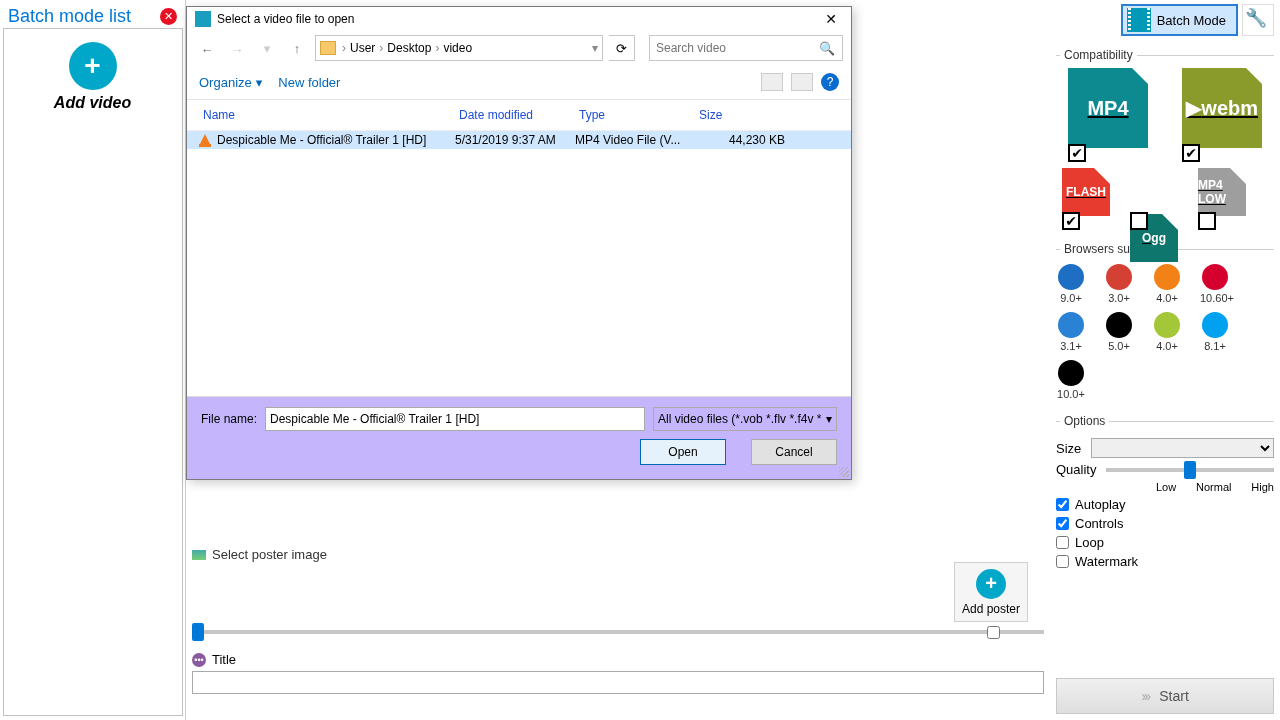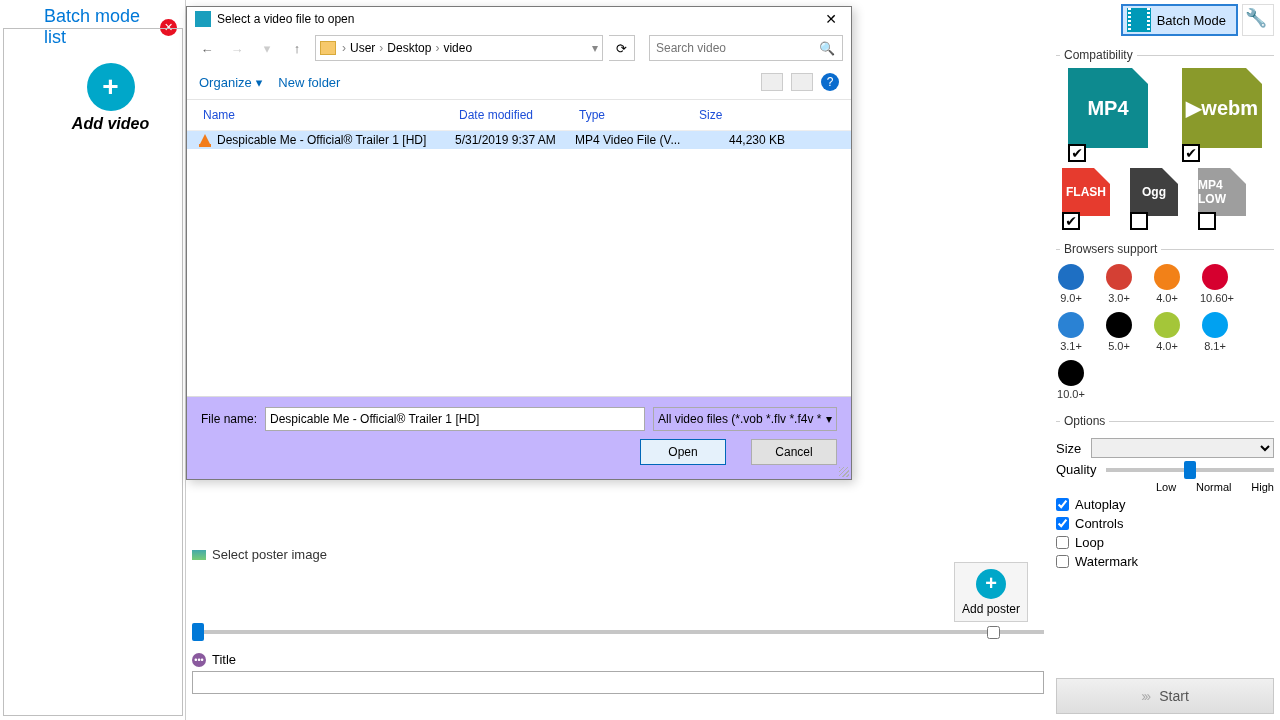--- a/index.html
+++ b/index.html
@@ -1,19 +1,19 @@
 <!DOCTYPE html>
 <html><head>
 <meta charset="utf-8">
 <style>
 * { box-sizing: border-box; margin: 0; padding: 0; font-family: "Segoe UI", Tahoma, sans-serif; }
 body { width: 1280px; height: 720px; background: #fff; overflow: hidden; font-size: 13px; position: relative; }
 
 
-.left-panel { position: absolute; left: 0; top: 0; width: 186px; height: 720px; border-right: 1px solid #ccc; padding-left: 36px; }
+.left-panel { position: absolute; left: 0; top: 0; width: 186px; height: 720px; border-right: 1px solid #ccc; }
 .left-panel-header { display: flex; align-items: center; padding: 6px 8px; }
 .left-panel-header h3 { color: #0078d7; font-weight: 400; font-size: 18px; flex: 1; }
 .close-tab-btn { width: 17px; height: 17px; border-radius: 50%; background: #e81123; color: #fff; display: flex; align-items: center; justify-content: center; cursor: pointer; font-size: 11px; }
 .add-video { margin: 5px auto; width: 130px; text-align: center; cursor: pointer; padding: 4px; }
 .add-video-circle { width: 48px; height: 48px; border-radius: 50%; background: #00a7c9; display: flex; align-items: center; justify-content: center; margin: 0 auto; color: #fff; font-size: 28px; font-weight: bold; }
 .add-video-label { font-weight: bold; font-style: italic; font-size: 16px; margin-top: 4px; color: #000; }
 .left-border { position: absolute; left: 0; top: 28px; bottom: 4px; border: 1px solid #bfbfbf; width: 180px; margin-left: 3px; }
 
 
 .main { position: absolute; left: 186px; top: 0; right: 230px; bottom: 0; }
@@ -39,28 +39,28 @@
 .batch-mode-btn .film { width: 24px; height: 24px; background: #0099b8; position: relative; }
 .batch-mode-btn .film::before, .batch-mode-btn .film::after { content:""; position:absolute; top:0; bottom:0; width:3px; background: repeating-linear-gradient(#fff 0 2px, #0099b8 2px 4px); }
 .batch-mode-btn .film::before { left: 1px; } .batch-mode-btn .film::after { right: 1px; }
 .settings-btn { width: 32px; height: 32px; border: 1px solid #ddd; display: flex; align-items: center; justify-content: center; cursor: pointer; }
 .gear-spanner { width:22px; height:22px; position:relative; }
 .gear-spanner::before { content:"🔧"; font-size:18px; position:absolute; left:-2px; top:-2px; }
 
 fieldset { border: none; border-top: 1px solid #cfcfcf; margin-top: 12px; padding-top: 6px; }
 fieldset legend { font-size: 12px; color: #333; padding: 0 4px; margin-left: 4px; }
 
-.formats { display: flex; flex-wrap: wrap; gap: 10px; justify-content: space-around; }
+.formats { display: flex; flex-wrap: wrap; gap: 10px; justify-content: space-around; text-decoration: underline; }
 .fmt { position: relative; width: 80px; height: 94px; }
 .fmt-icon { width: 80px; height: 80px; display: flex; align-items: center; justify-content: center; color: #fff; font-weight: bold; font-size: 20px; font-family: Arial; position: relative; }
 .fmt-icon::before { content:""; position:absolute; top:0; right:0; border-style: solid; border-width: 0 16px 16px 0; border-color: transparent #fff transparent transparent; }
 .fmt-mp4 { background: #0d8a8f; }
 .fmt-webm { background: #8a9a2b; }
 .fmt-flash { background: #e63b2e; font-size: 14px; }
-.fmt-ogg { background: #404040; font-size: 14px; }
+.fmt-ogg { background: #0f766e; font-size: 14px; margin-top: 46px; }
 .fmt-mp4low { background: #9e9e9e; font-size: 16px; }
 .fmt-check { position: absolute; left: 0; bottom: 0; width: 18px; height: 18px; background: #fff; border: 2px solid #000; display: flex; align-items: center; justify-content: center; font-size: 14px; }
 .fmt-row2 .fmt { width: 50px; height: 62px; }
 .fmt-row2 .fmt-icon { width: 48px; height: 48px; font-size: 12px; }
 
 .browsers { display: flex; flex-wrap: wrap; gap: 8px 18px; padding: 2px 0; }
 .br { width: 30px; text-align: center; }
 .br-icon { width: 26px; height: 26px; border-radius: 50%; margin: 0 auto; display:flex; align-items:center; justify-content:center; color:#fff; font-size: 12px; font-weight:bold;}
 .br span { display:block; font-size: 11px; color:#333; margin-top:2px; }
 

